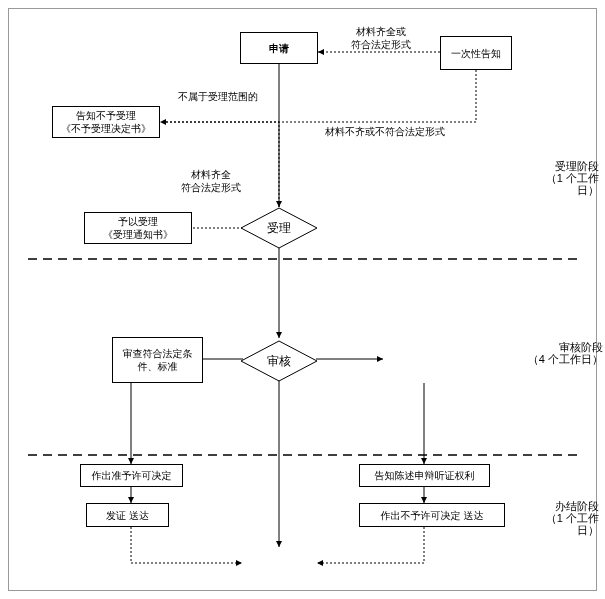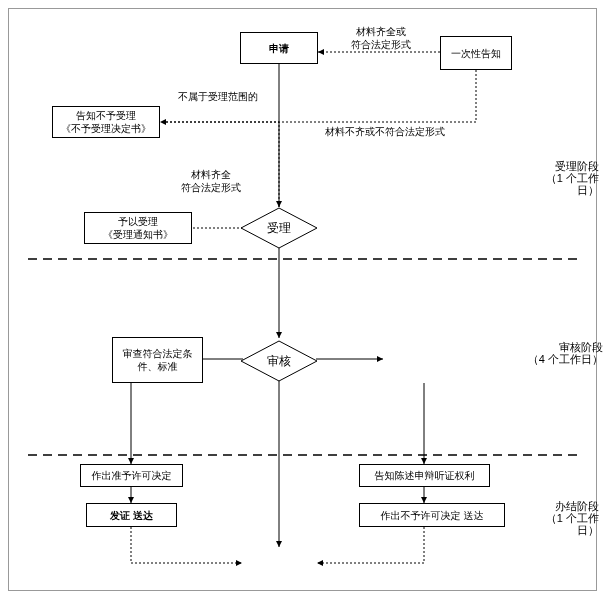--- a/index.html
+++ b/index.html
@@ -187,21 +187,21 @@
   </div>
 
 
   <div class="stage-label" style="left:519px; top:341px; width:84px;">审核阶段
 （4 个工作日）</div>
 
   <div class="box" style="left:80px; top:464px; width:103px; height:23px;">
     <span>作出准予许可决定</span>
   </div>
 
-  <div class="box" style="left:86px; top:503px; width:91px; height:24px;font-weight:bold;">
+  <div class="box" style="left:86px; top:503px; width:83px; height:24px;">
     <span>发证   送达</span>
   </div>
 
   <div class="box" style="left:359px; top:464px; width:131px; height:23px;">
     <span>告知陈述申辩听证权利</span>
   </div>
 
   <div class="box" style="left:359px; top:503px; width:146px; height:24px;">
     <span>作出不予许可决定   送达</span>
   </div>

